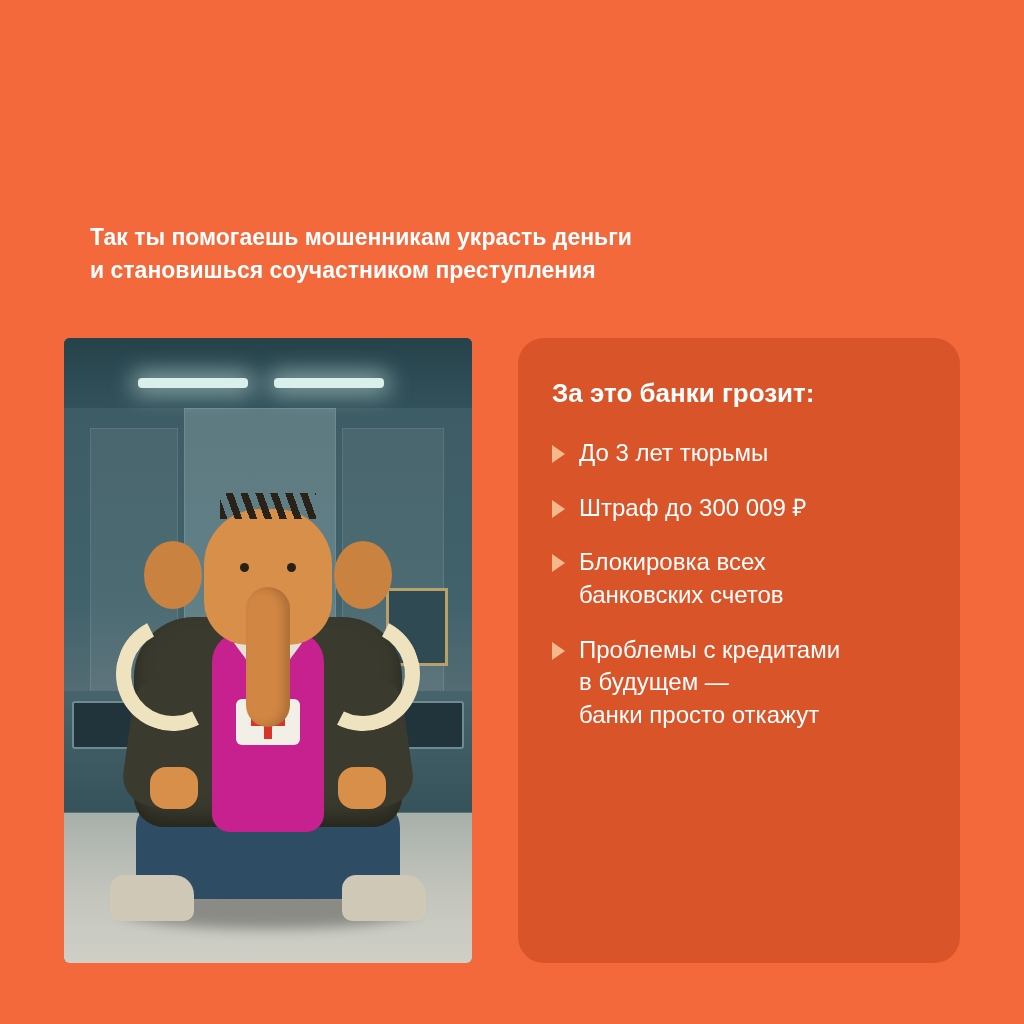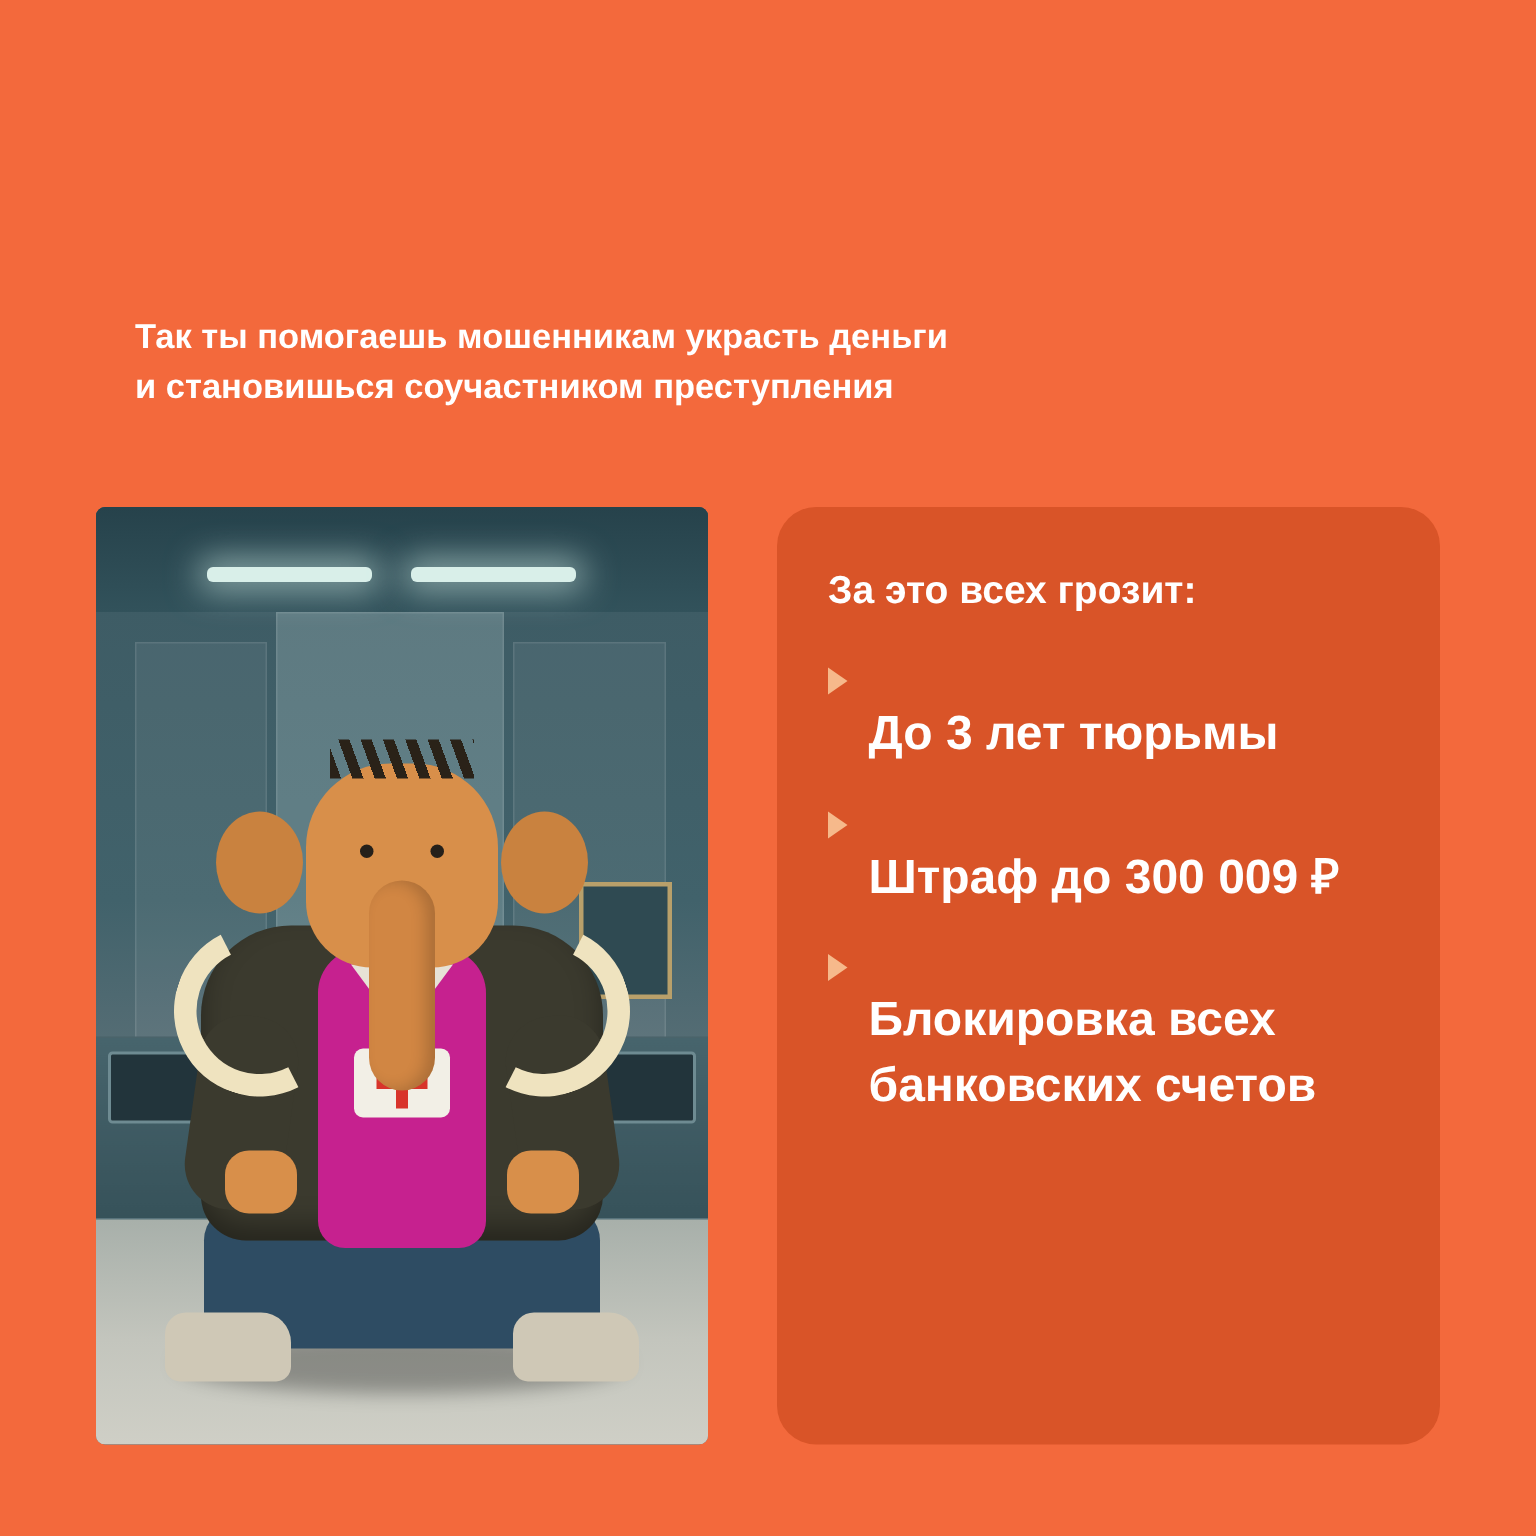--- a/index.html
+++ b/index.html
@@ -41,21 +41,21 @@
     font-weight: 700;
     letter-spacing: 0.2px;
     white-space: pre-line;
     margin: 0;
   }
 
   
   .subhead {
     position: absolute;
     left: 90px;
-    top: 208px;
+    top: 221px;
     width: 780px;
     color: #FFFFFF;
     font-size: 23px;
     line-height: 1.42;
     font-weight: 700;
     white-space: pre-line;
     margin: 0;
   }
 
   
@@ -232,25 +232,24 @@
     flex: 0 0 auto;
     width: 0; height: 0;
     border-top: 9px solid transparent;
     border-bottom: 9px solid transparent;
     border-left: 13px solid #F6B98B;
     margin-top: 8px;
     margin-right: 14px;
   }
   .cons-text {
     color: #FFFFFF;
-    font-size: 32px;
+    font-size: 24px;
     line-height: 1.36;
-    font-weight: 700;
+    font-weight: 400;
     white-space: pre-line;
-    margin-top: 30px;
   }
 </style>
 </head>
 <body>
 
 <div class="poster">
 
 
   <p class="subhead">Так ты помогаешь мошенникам украсть деньги
 и становишься соучастником преступления</p>
@@ -290,31 +289,37 @@
         <div class="head"></div>
         <div class="hair"></div>
         <div class="eye-l"></div>
         <div class="eye-r"></div>
         <div class="trunk"></div>
       </div>
     </div>
   </div>
 
   <div class="consequences">
-    <p class="cons-title">За это всех грозит:</p>
+    <p class="cons-title">За это банки грозит:</p>
     <ul class="cons-list">
       <li class="cons-item">
         <span class="bullet"></span>
         <span class="cons-text">До 3 лет тюрьмы</span>
       </li>
       <li class="cons-item">
         <span class="bullet"></span>
         <span class="cons-text">Штраф до 300 009 ₽</span>
       </li>
       <li class="cons-item">
         <span class="bullet"></span>
         <span class="cons-text">Блокировка всех
 банковских счетов</span>
       </li>
+      <li class="cons-item">
+        <span class="bullet"></span>
+        <span class="cons-text">Проблемы с кредитами
+в будущем —
+банки просто откажут</span>
+      </li>
     </ul>
   </div>
 
 </div>
 
 </body></html>

